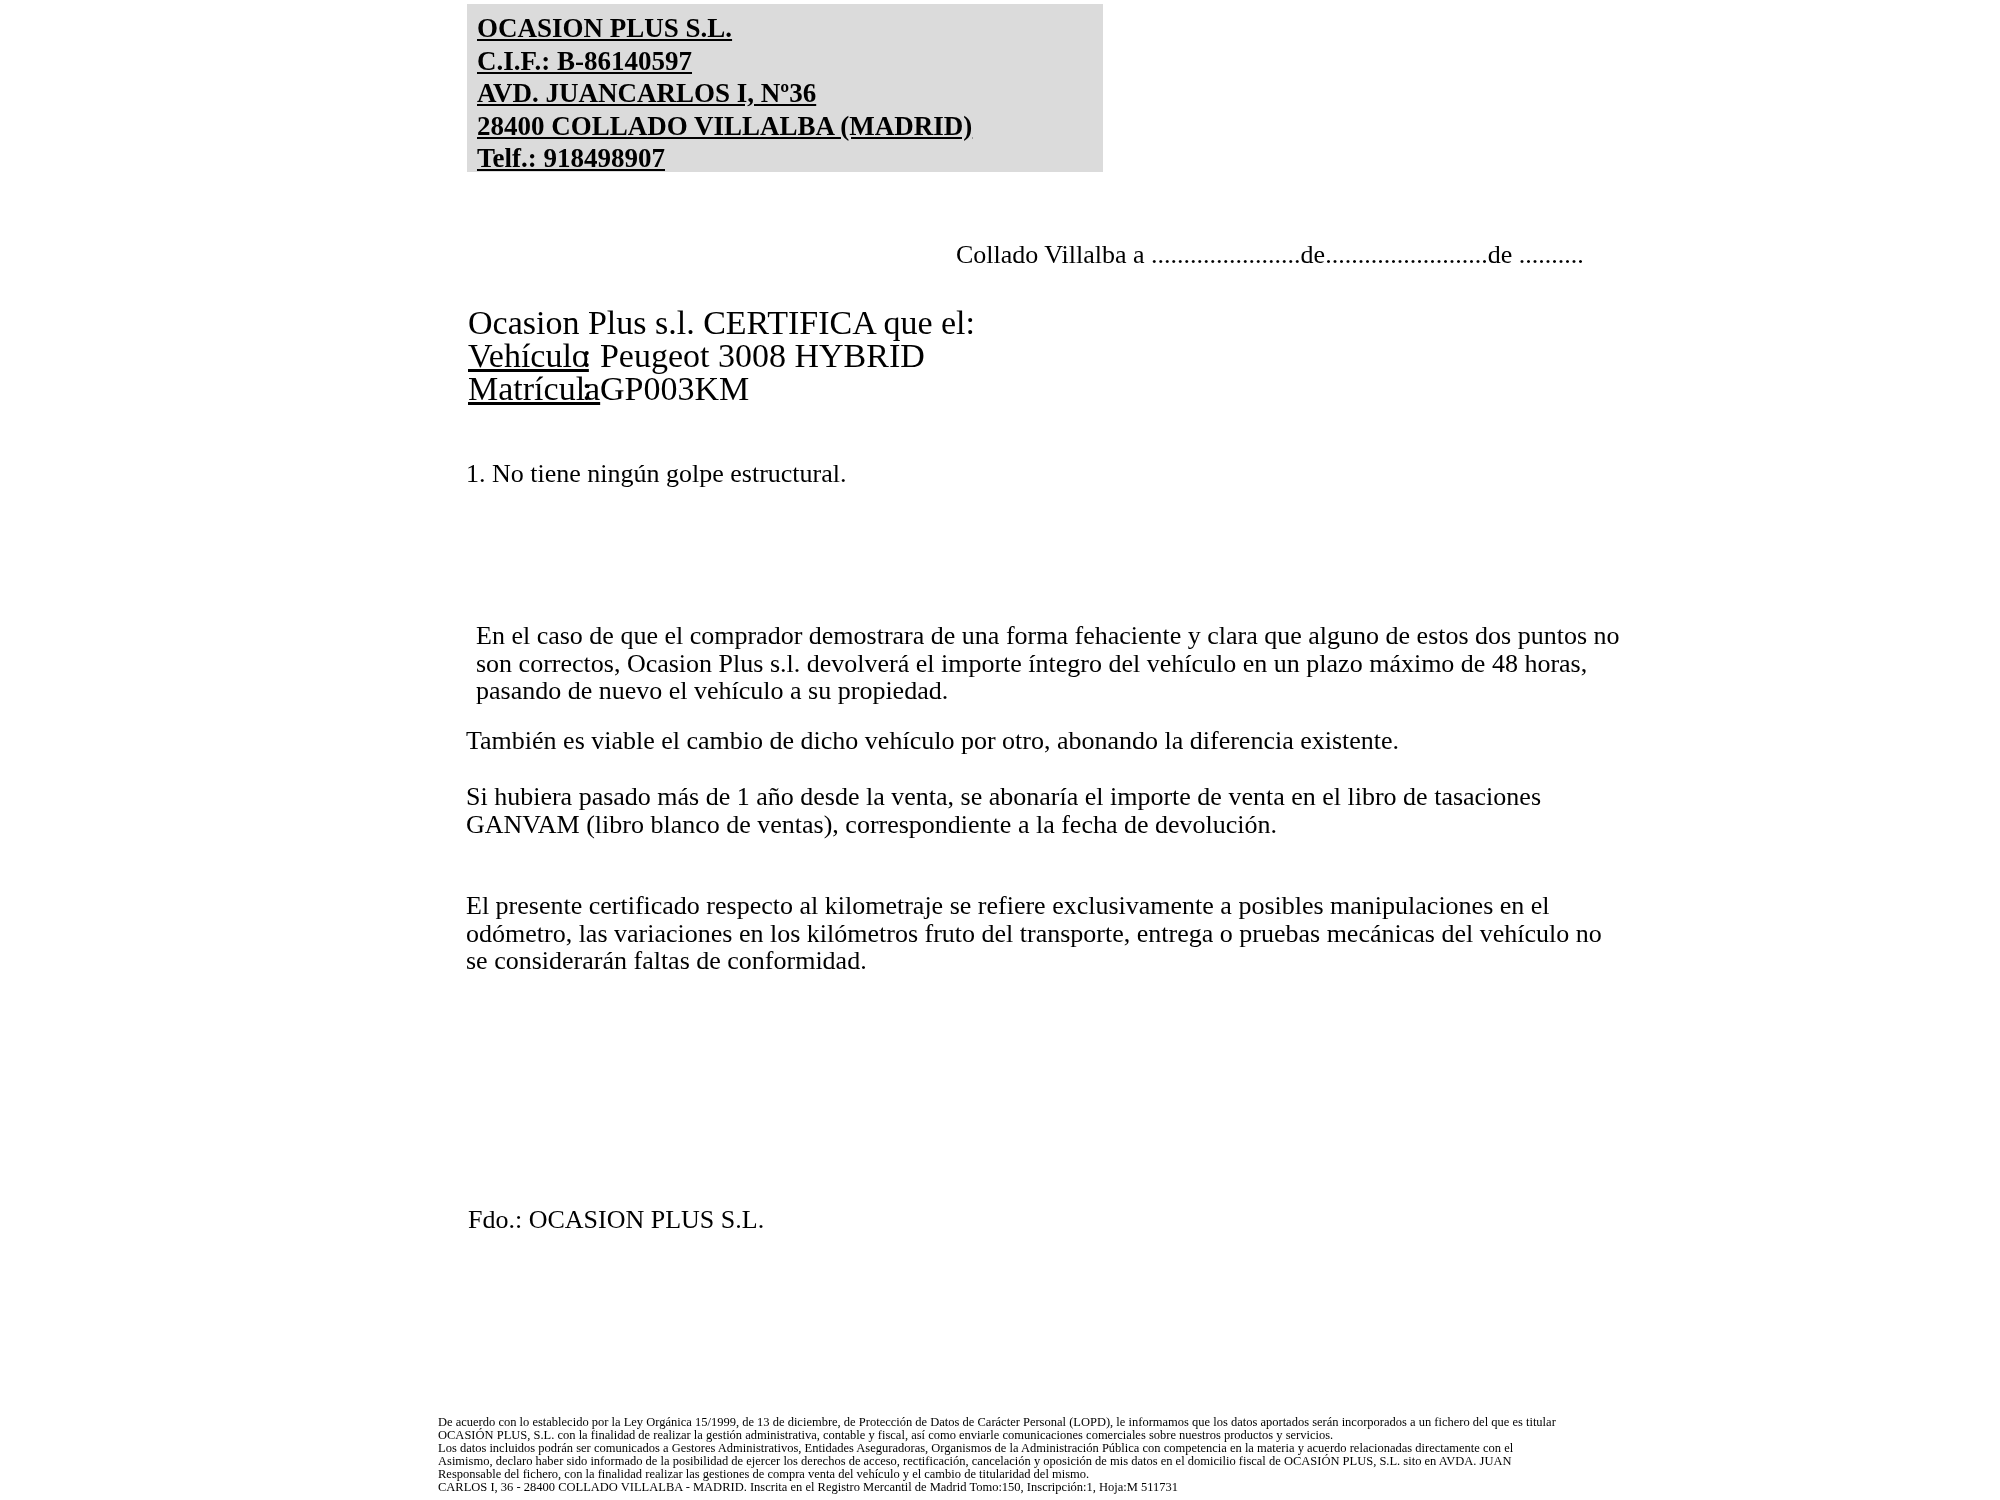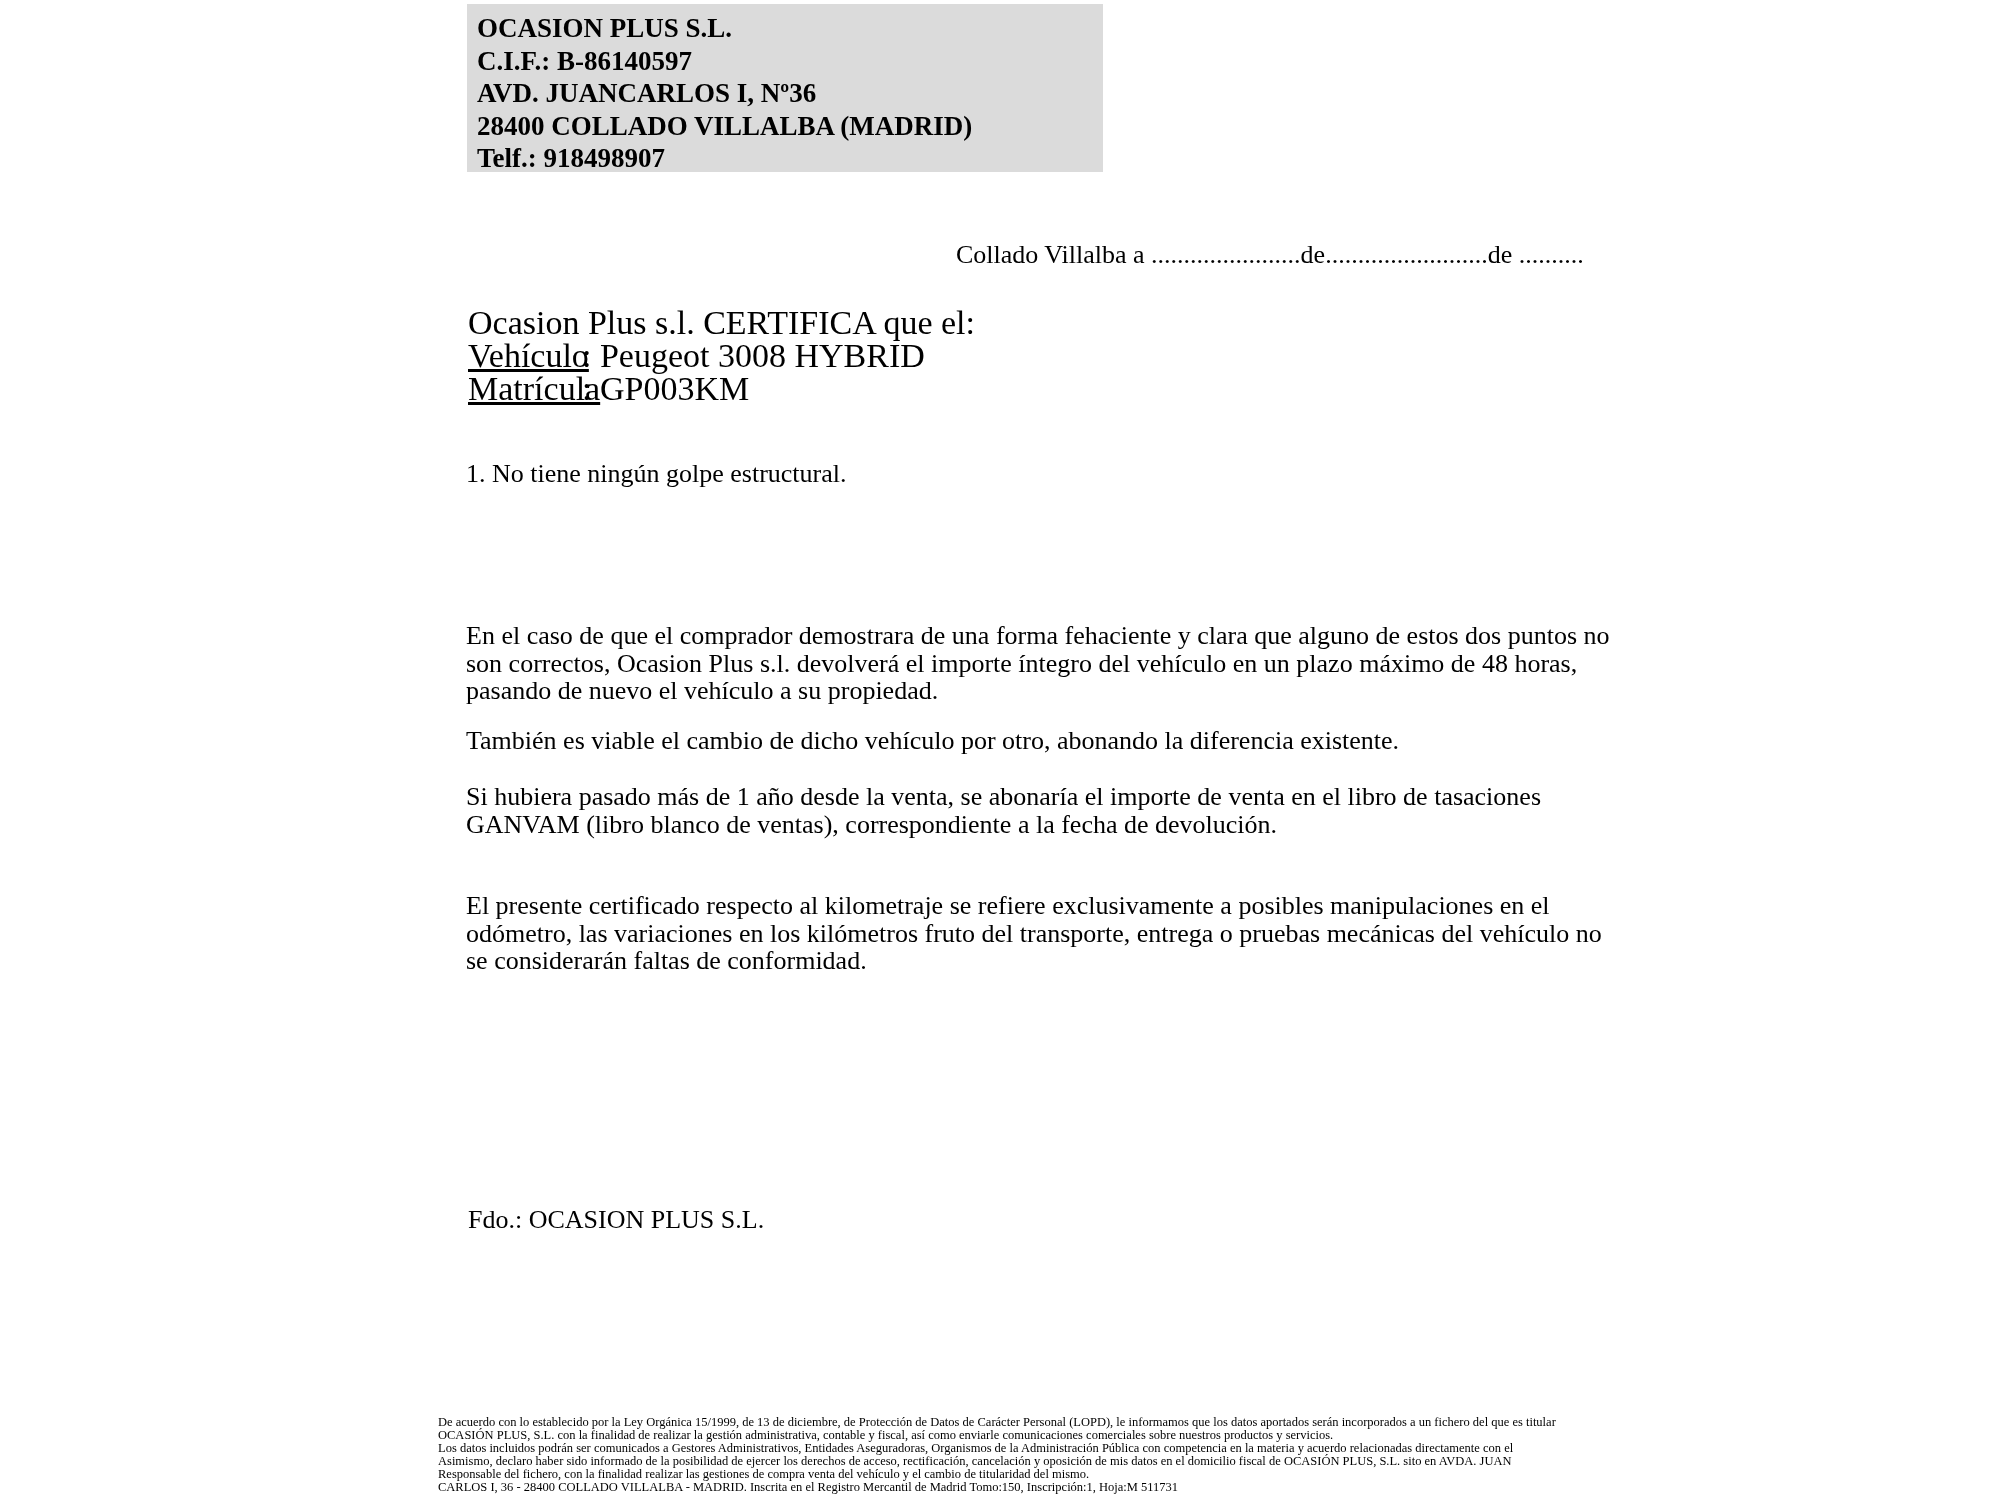--- a/index.html
+++ b/index.html
@@ -24,20 +24,21 @@
     height: 168px;
     background: #dbdbdb;
     box-sizing: border-box;
     padding: 8px 0 0 10px;
   }
   .header-box .hline {
     font-weight: bold;
     font-size: 27px;
     line-height: 32.5px;
     white-space: nowrap;
+    text-decoration: underline;
   }
   .date-line {
     position: absolute;
     left: 956px;
     top: 240px;
     font-size: 26px;
     white-space: nowrap;
   }
   .cert-block {
     position: absolute;
@@ -61,21 +62,21 @@
   }
   .clause1 { top: 460px; }
   .clause2 { top: 514px; }
   .para {
     position: absolute;
     left: 466px;
     font-size: 26px;
     line-height: 27.5px;
     white-space: pre-line;
   }
-  .para1 { top: 622px; }
+  .para1 { top: 622px; margin-left: 10px; }
   .para2 { top: 727px; }
   .para3 { top: 783px; }
   .para4 { top: 892px; }
   .signature {
     position: absolute;
     left: 468px;
     top: 1205px;
     font-size: 26px;
     white-space: nowrap;
   }

